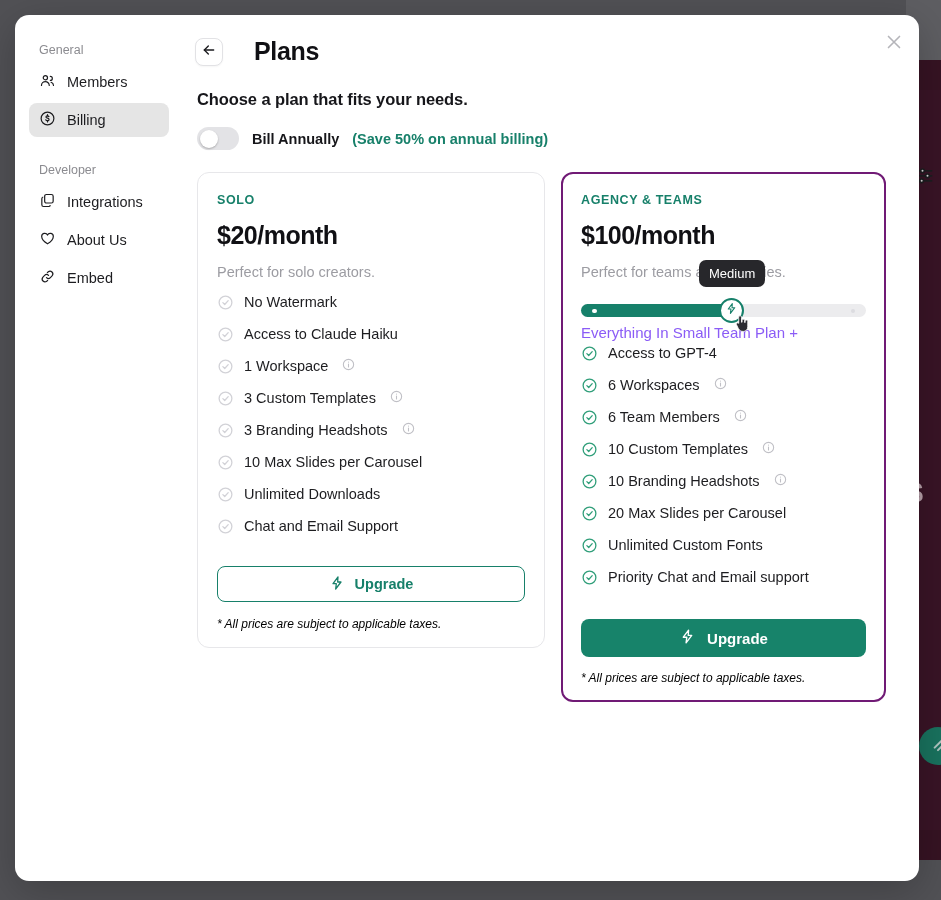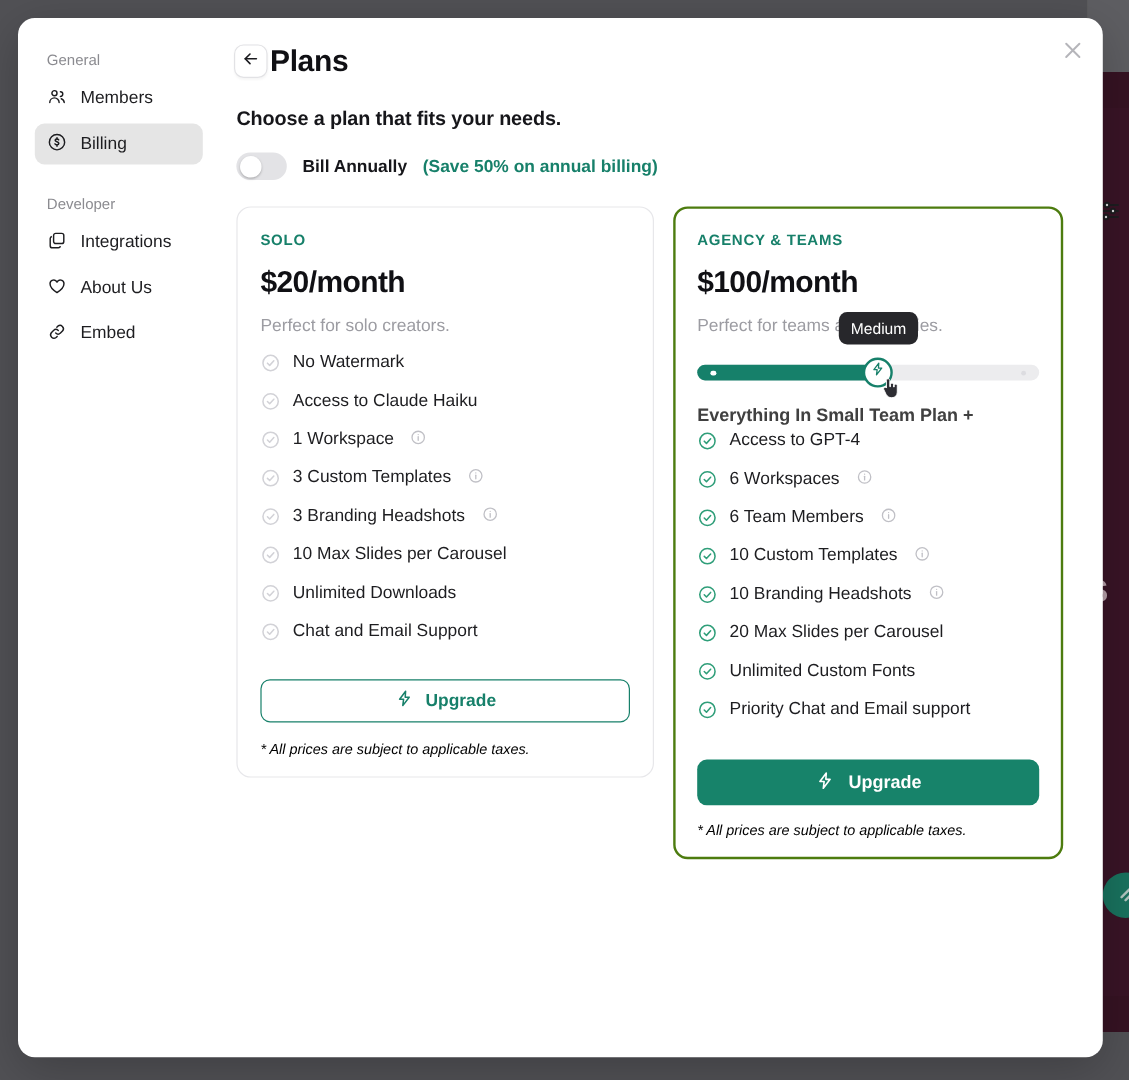--- a/index.html
+++ b/index.html
@@ -66,21 +66,21 @@
   }
   .side-item.active { background: #e5e5e5; }
   .side-item svg { flex-shrink: 0; }
 
   
   .content { flex: 1; position: relative; padding: 22px 0 0 12px; }
   .close-btn {
     position: absolute; right: 14px; top: 16px;
     width: 22px; height: 22px; color: #b5b5ba; cursor: pointer;
   }
-  .head-row { display: flex; gap: 2px; }
+  .head-row { display: flex; align-items: center; gap: 31px; }
   .back-btn {
     width: 28px; height: 28px; border: 1px solid #e2e2e5;
     border-radius: 8px; background: #fff; display: flex;
     align-items: center; justify-content: center; cursor: pointer;
     box-shadow: 0 1px 2px rgba(0,0,0,0.04);
   }
   .page-title { font-size: 25px; font-weight: bold; color: #101014; letter-spacing: -0.3px; }
   .subtitle {
     font-size: 16.5px; font-weight: bold; color: #16161a;
     margin: 24px 0 0 2px; letter-spacing: -0.1px;
@@ -100,21 +100,21 @@
   .bill-save { font-size: 14.5px; font-weight: bold; color: #17806a; }
 
   
   .cards { display: flex; gap: 16px; margin: 22px 0 0 2px; align-items: flex-start; }
   .card {
     background: #fff; border: 1px solid #e7e7ea; border-radius: 12px;
     padding: 20px 19px 16px 19px;
   }
   .card.solo { width: 348px; }
   .card.agency {
-    width: 325px; border: 2px solid #4d7c0f; padding: 19px 18px 15px 18px;
+    width: 325px; border: 2px solid #701a75; padding: 19px 18px 15px 18px;
   }
   .plan-tag {
     font-size: 12.5px; font-weight: bold; color: #17806a;
     letter-spacing: 0.6px;
   }
   .plan-price {
     font-size: 25px; font-weight: bold; color: #101014;
     margin-top: 14px; letter-spacing: -0.5px;
   }
   .plan-desc { font-size: 14.5px; color: #9c9ca2; margin-top: 14px; }
@@ -122,22 +122,22 @@
   .feat-list { margin-top: 14px; }
   .feat {
     display: flex; gap: 10px;
     height: 32px; font-size: 14.5px; color: #1d1d20;
   }
   .feat .info { margin-left: 4px; color: #c0c0c6; display: flex; }
   .check-muted { color: #d2d2d7; flex-shrink: 0; }
   .check-green { color: #2f9e79; flex-shrink: 0; }
 
   .everything {
-    font-size: 15px; font-weight: bold; color: #404040;
-    margin-top: 14px; margin-bottom: 2px;
+    font-size: 15px; font-weight: normal; color: #8b5cf6;
+    margin-bottom: 2px;
   }
 
   .btn-outline {
     margin-top: 16px; height: 36px; width: 100%;
     border: 1px solid #17806a; border-radius: 8px; background: #fff;
     color: #17806a; font-size: 14.5px; font-weight: bold;
     display: flex; align-items: center; justify-content: center; gap: 10px;
     cursor: pointer;
   }
   .btn-solid {

